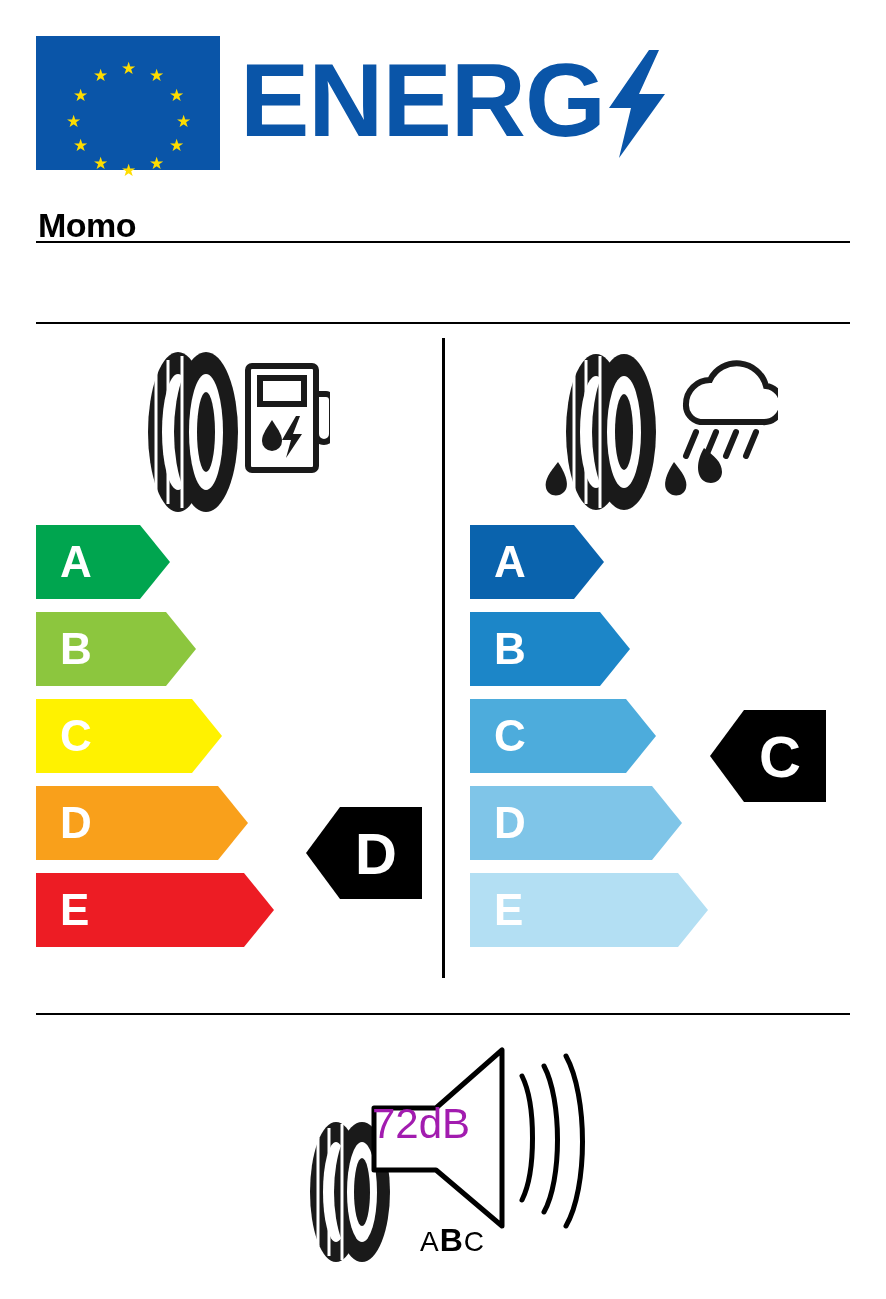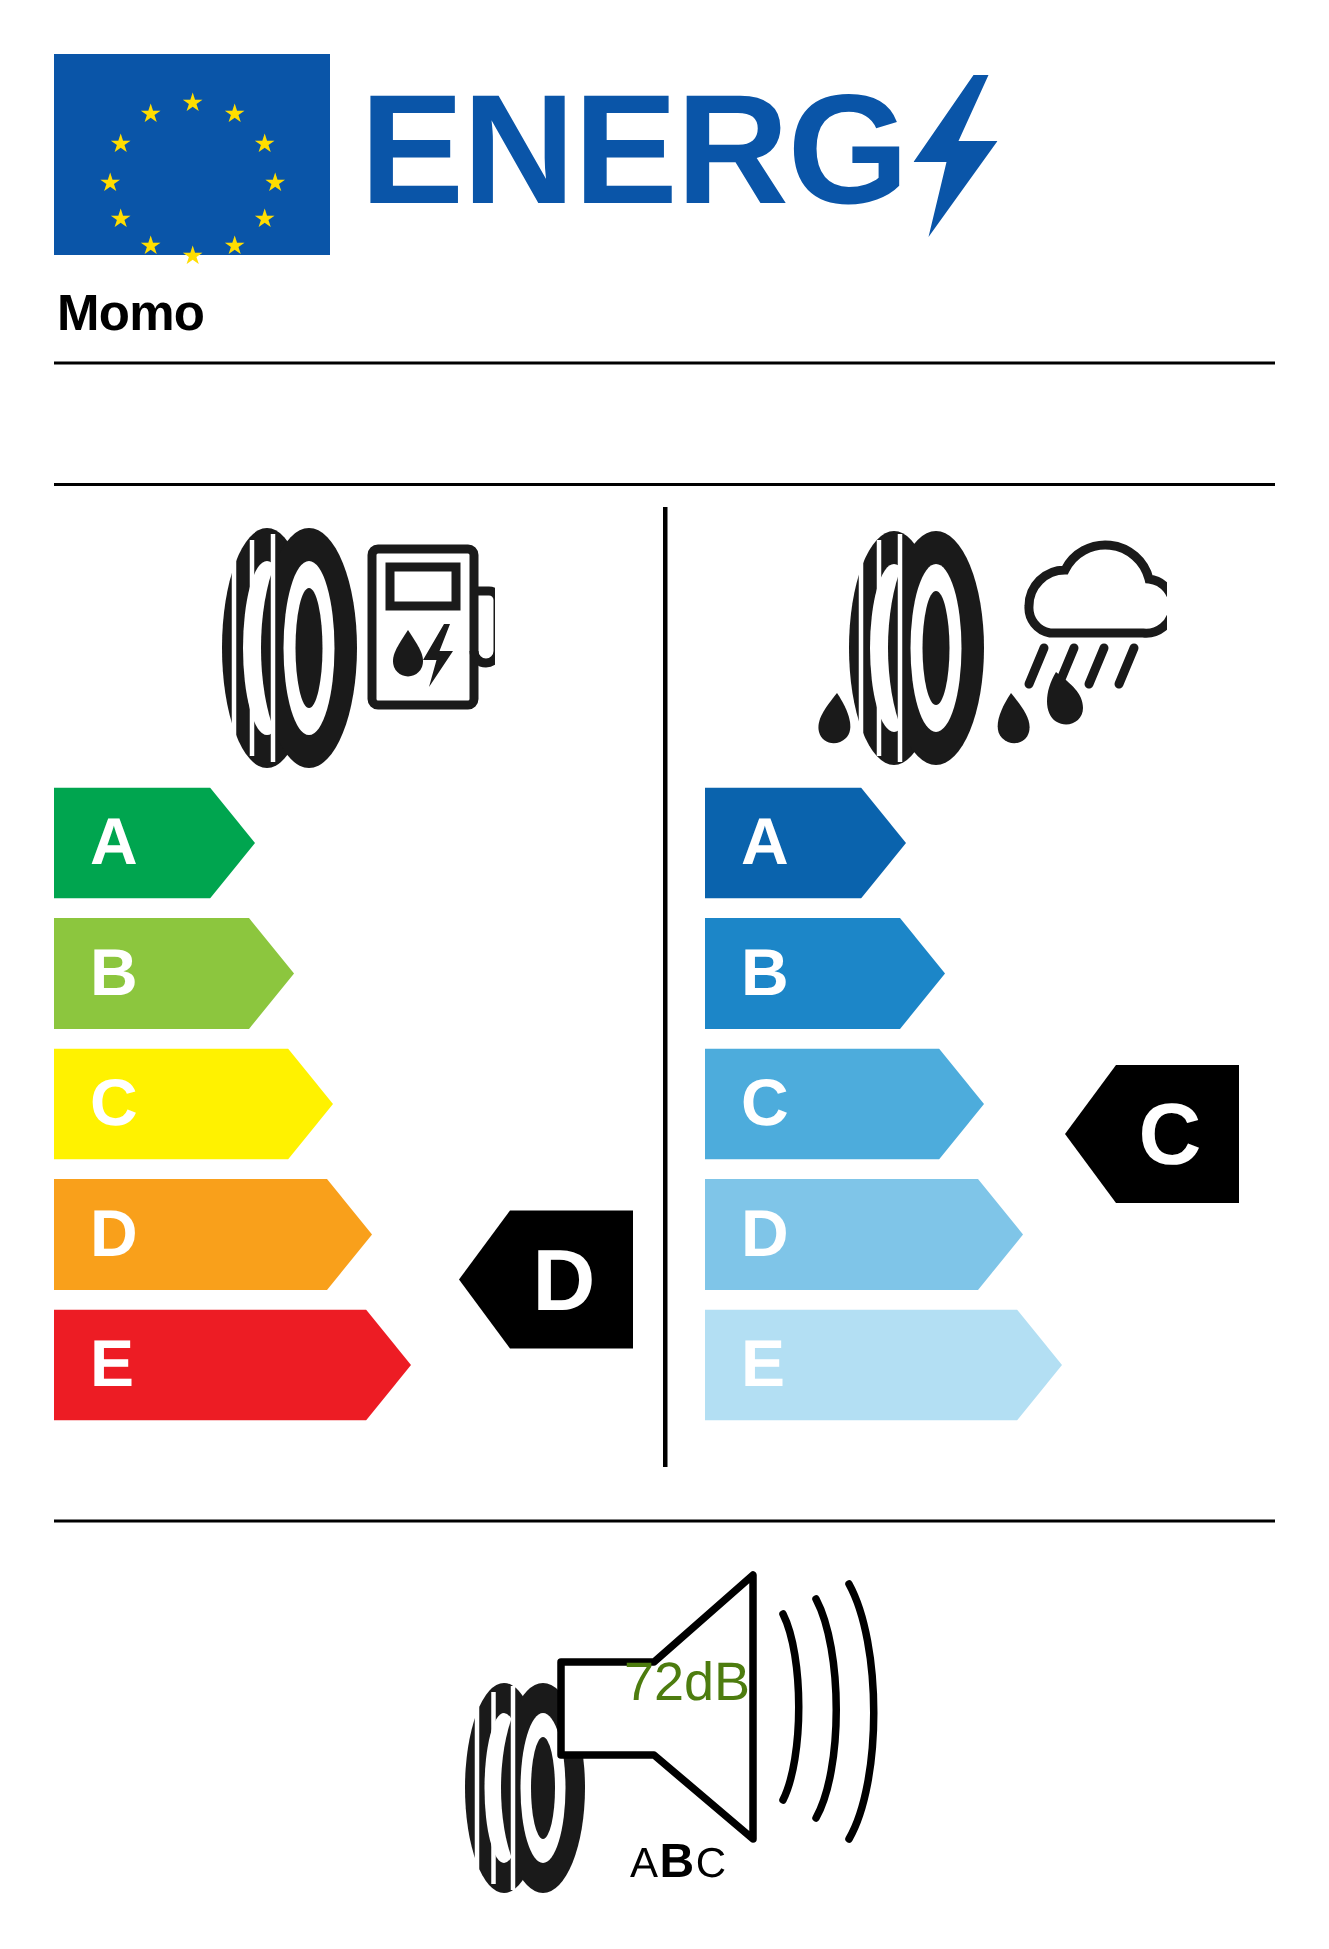--- a/index.html
+++ b/index.html
@@ -58,21 +58,21 @@
   }
   .bolt {
     margin-left: 4px;
     margin-top: 2px;
   }
 
   
   .brand {
     position: absolute;
     left: 38px;
-    top: 190px;
+    top: 206px;
     font-size: 34px;
     font-weight: bold;
     color: #000;
     letter-spacing: -0.5px;
   }
   .rule {
     position: absolute;
     background: #000;
     height: 2px;
   }
@@ -138,24 +138,23 @@
     position: absolute;
     left: 36px;
     top: 1030px;
     width: 814px;
     height: 250px;
   }
   .noise-db {
     position: absolute;
     left: 372px;
     top: 1100px;
-    font-size: 36px;
+    font-size: 42px;
     font-weight: normal;
-    color: #4d7c0f;
-    padding-left: 44px;
+    color: #a21caf;
   }
   .noise-classes {
     position: absolute;
     left: 420px;
     top: 1222px;
     font-size: 28px;
     color: #000;
     letter-spacing: 1px;
   }
   .noise-classes .sel {

